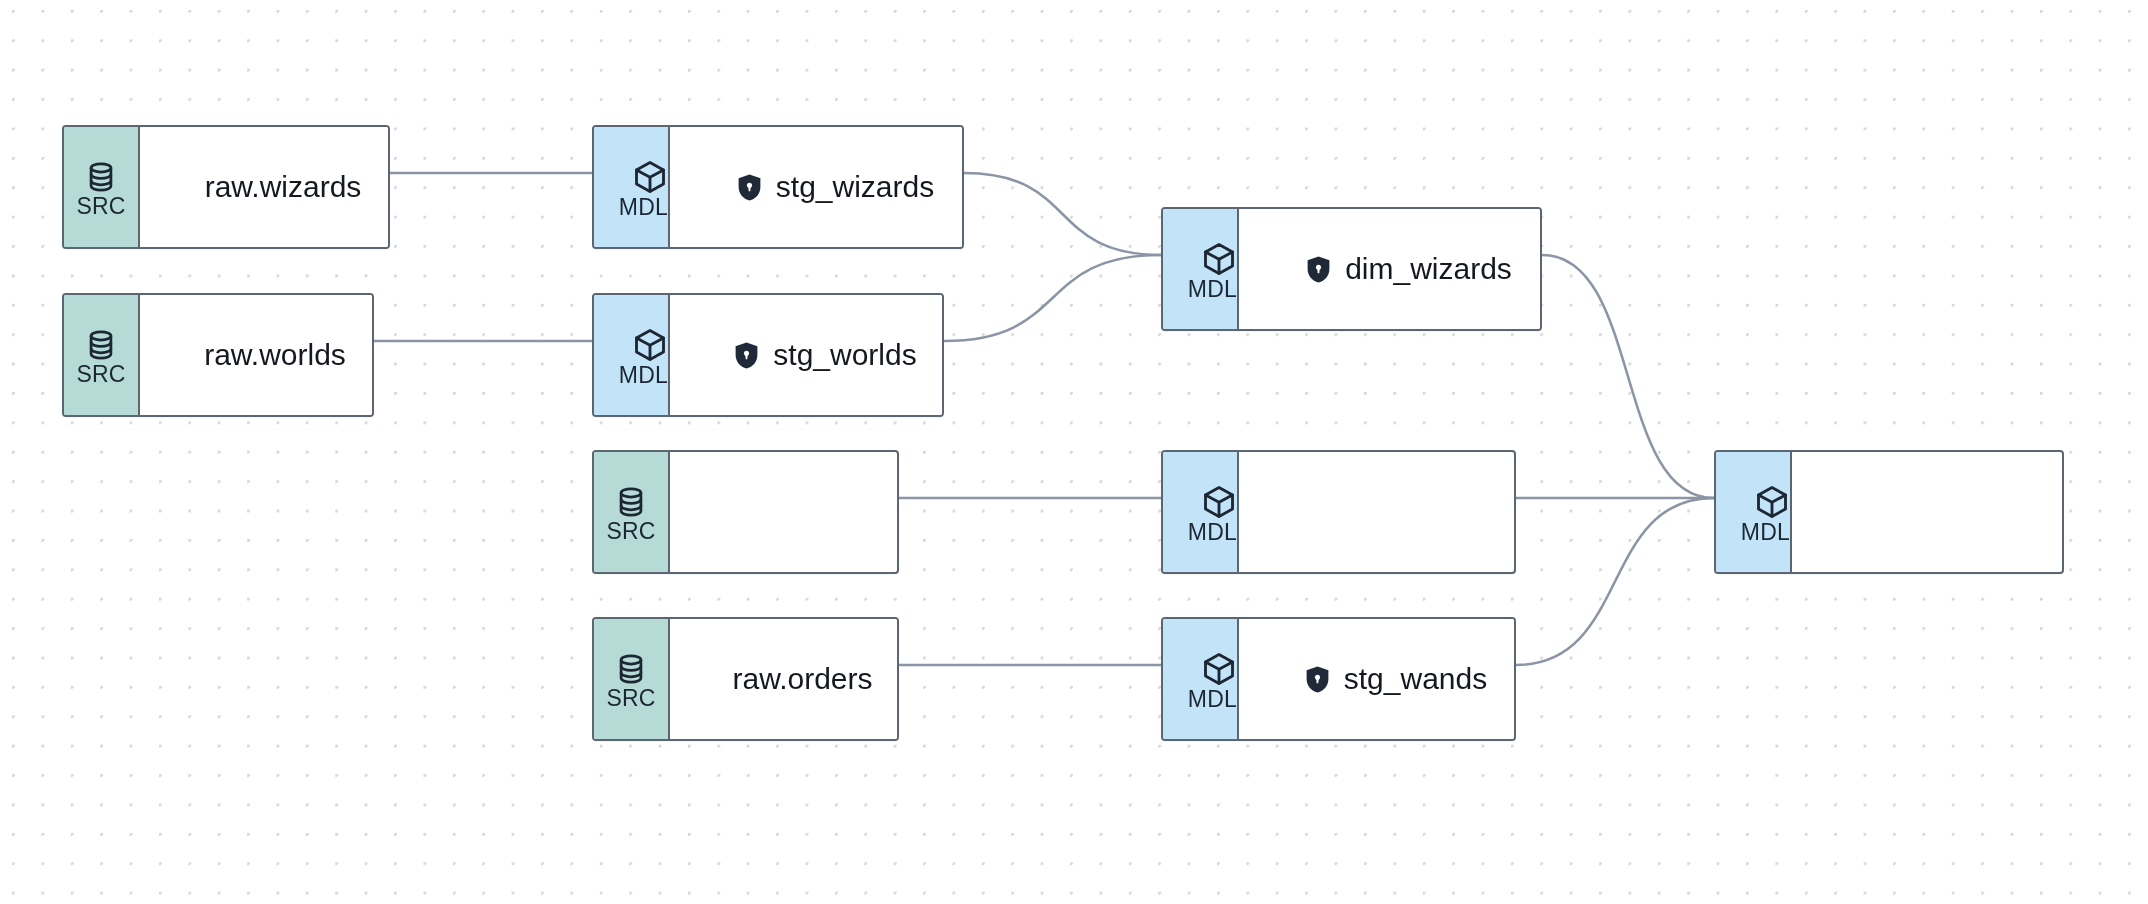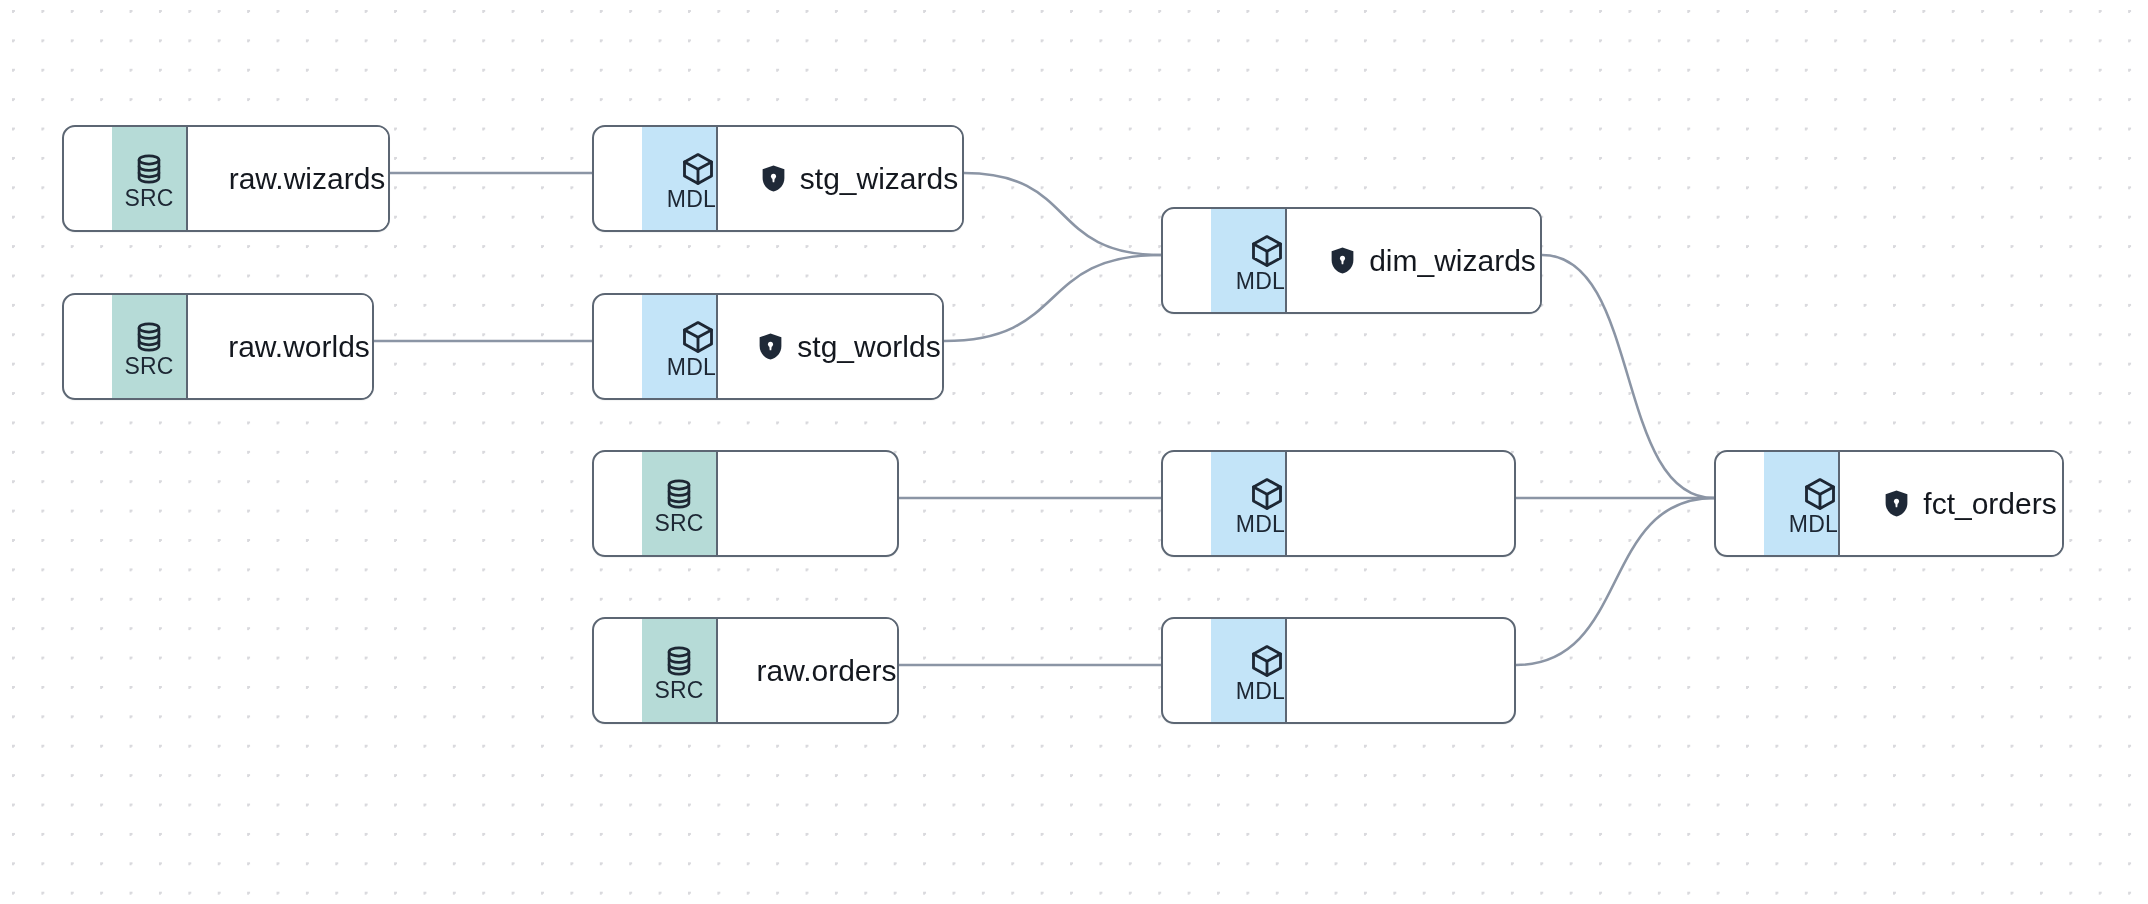--- a/index.html
+++ b/index.html
@@ -39,27 +39,26 @@
     top: 0;
     width: 2148px;
     height: 904px;
   }
 
   .node {
     position: absolute;
     display: flex;
     align-items: stretch;
     box-sizing: border-box;
-    height: 107px;
+    height: 124px;
     border: 2.4px solid #5c6673;
-    border-radius: 13px;
+    border-radius: 4px;
     background: #ffffff;
     overflow: hidden;
     box-shadow: 0 1px 1px rgba(20,30,45,0.05);
-    padding-left: 48px;
   }
 
   .node-badge {
     flex: 0 0 auto;
     width: 76px;
     display: flex;
     flex-direction: column;
     align-items: center;
     justify-content: center;
     gap: 1px;
@@ -250,60 +249,60 @@
         <div class="node-badge mdl">
           <span class="badge-icon">
             <svg width="36" height="36" viewBox="0 0 24 24" fill="none" stroke="#1d2734" stroke-width="1.9" stroke-linecap="round" stroke-linejoin="round">
               <path d="M12 2.4 21 7.3v9.4L12 21.6 3 16.7V7.3z"></path>
               <path d="M3 7.3 12 12.2l9-4.9"></path>
               <path d="M12 12.2v9.4"></path>
             </svg>
           </span>
           <span class="badge-text">MDL</span>
         </div>
-      </div>
-      <div class="node" style="left: 1161px; top: 207px; width: 381px;">
-        <div class="node-badge mdl">
-          <span class="badge-icon">
-            <svg width="36" height="36" viewBox="0 0 24 24" fill="none" stroke="#1d2734" stroke-width="1.9" stroke-linecap="round" stroke-linejoin="round">
-              <path d="M12 2.4 21 7.3v9.4L12 21.6 3 16.7V7.3z"></path>
-              <path d="M3 7.3 12 12.2l9-4.9"></path>
-              <path d="M12 12.2v9.4"></path>
-            </svg>
-          </span>
-          <span class="badge-text">MDL</span>
-        </div>
         <div class="node-body">
           <span class="shield-icon">
             <svg width="27" height="29" viewBox="0 0 22 24" aria-hidden="true">
               <path d="M11 1.2 20 4.4v7.1c0 5.5-3.7 9.9-9 11.3C5.7 21.4 2 17 2 11.5V4.4z" fill="#1f2937"></path>
               <circle cx="11" cy="10.2" r="2.1" fill="#ffffff"></circle>
               <path d="M9.9 10.6h2.2l-.45 4.5H10.35z" fill="#ffffff"></path>
             </svg>
           </span>
-          <span class="node-label">dim_wizards</span>
-        </div>
-      </div>
-      <div class="node" style="left: 1714px; top: 450px; width: 350px;">
+          <span class="node-label">stg_wands</span>
+        </div>
+      </div>
+      <div class="node" style="left: 1161px; top: 207px; width: 381px;">
         <div class="node-badge mdl">
           <span class="badge-icon">
             <svg width="36" height="36" viewBox="0 0 24 24" fill="none" stroke="#1d2734" stroke-width="1.9" stroke-linecap="round" stroke-linejoin="round">
               <path d="M12 2.4 21 7.3v9.4L12 21.6 3 16.7V7.3z"></path>
               <path d="M3 7.3 12 12.2l9-4.9"></path>
               <path d="M12 12.2v9.4"></path>
             </svg>
           </span>
           <span class="badge-text">MDL</span>
         </div>
         <div class="node-body">
           <span class="shield-icon">
             <svg width="27" height="29" viewBox="0 0 22 24" aria-hidden="true">
               <path d="M11 1.2 20 4.4v7.1c0 5.5-3.7 9.9-9 11.3C5.7 21.4 2 17 2 11.5V4.4z" fill="#1f2937"></path>
               <circle cx="11" cy="10.2" r="2.1" fill="#ffffff"></circle>
               <path d="M9.9 10.6h2.2l-.45 4.5H10.35z" fill="#ffffff"></path>
             </svg>
           </span>
-          <span class="node-label">fct_orders</span>
+          <span class="node-label">dim_wizards</span>
+        </div>
+      </div>
+      <div class="node" style="left: 1714px; top: 450px; width: 350px;">
+        <div class="node-badge mdl">
+          <span class="badge-icon">
+            <svg width="36" height="36" viewBox="0 0 24 24" fill="none" stroke="#1d2734" stroke-width="1.9" stroke-linecap="round" stroke-linejoin="round">
+              <path d="M12 2.4 21 7.3v9.4L12 21.6 3 16.7V7.3z"></path>
+              <path d="M3 7.3 12 12.2l9-4.9"></path>
+              <path d="M12 12.2v9.4"></path>
+            </svg>
+          </span>
+          <span class="badge-text">MDL</span>
         </div>
       </div>
     </div>
 
 </div>
 
 </body></html>

